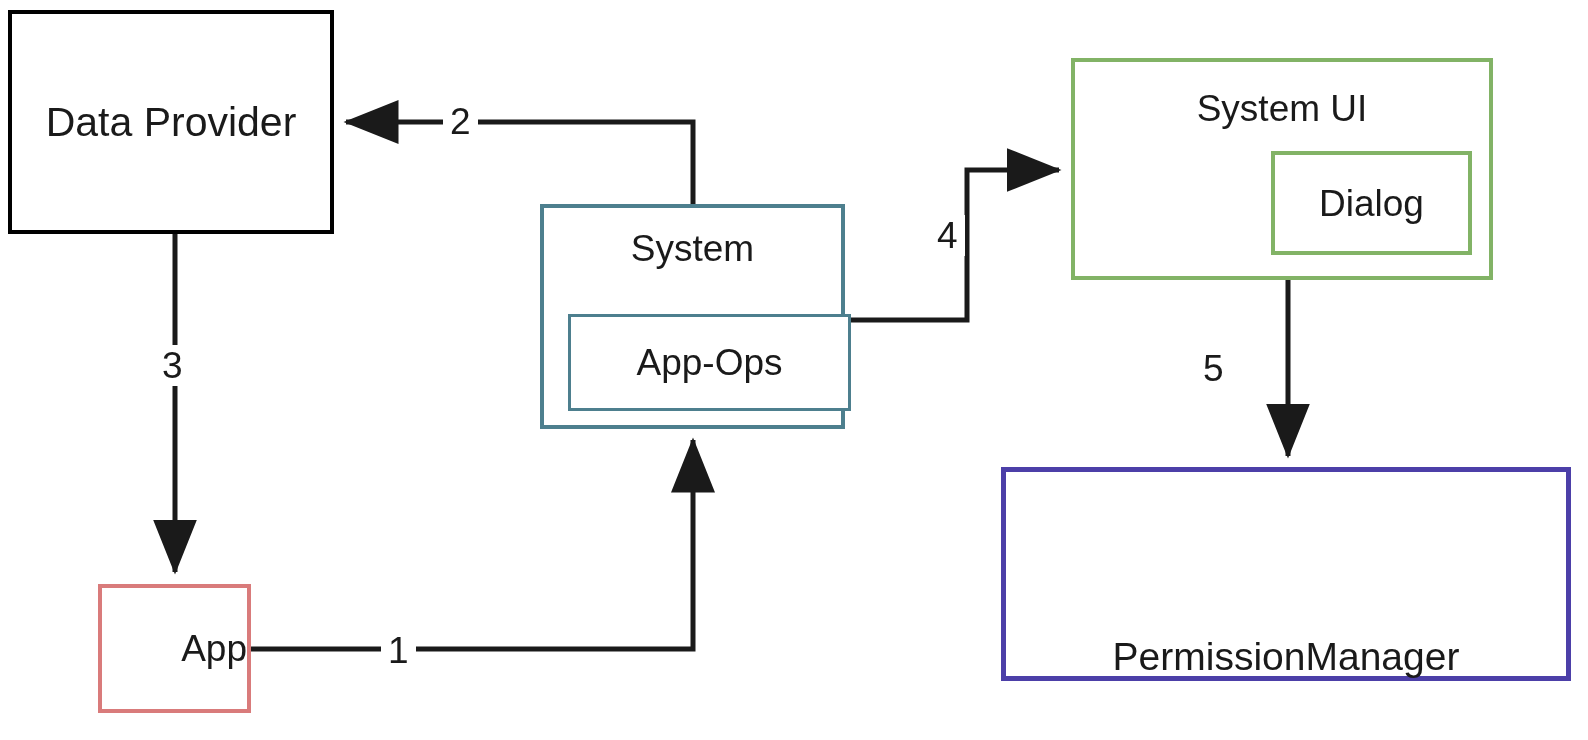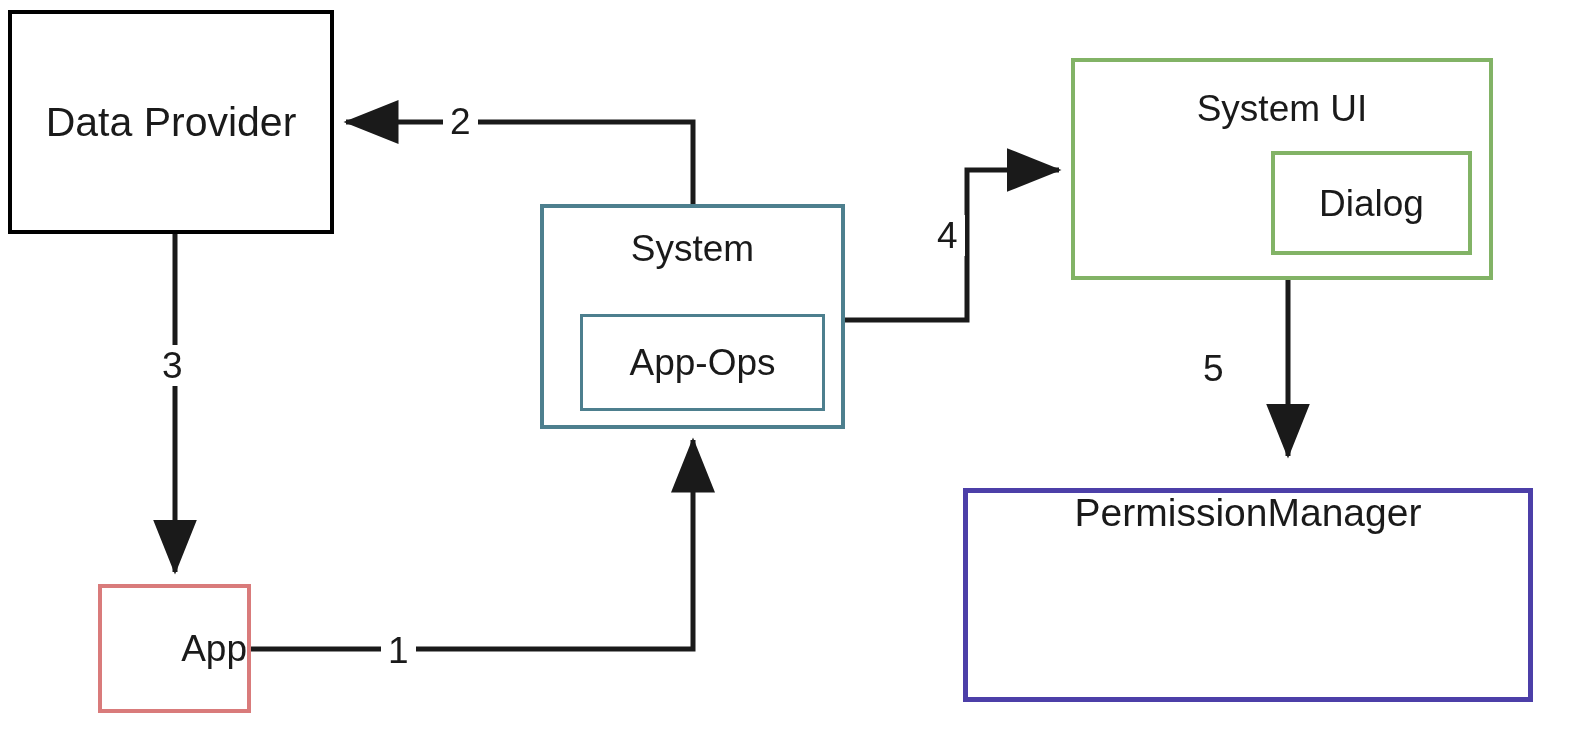--- a/index.html
+++ b/index.html
@@ -63,25 +63,24 @@
     border: 4px solid #4d7f8e;
     align-items: flex-start;
     padding-top: 22px;
   }
   #node-system > .node-label { font-size: 37px; }
 
   
   #node-app-ops {
     left: 568px;
     top: 314px;
-    width: 245px;
+    width: 283px;
     height: 97px;
     border: 3px solid #4d7f8e;
     align-items: center;
-    margin-left: 12px;
   }
   #node-app-ops .node-label { font-size: 37px; }
 
   
   #node-system-ui {
     left: 1071px;
     top: 58px;
     width: 422px;
     height: 222px;
     border: 4px solid #82b366;
@@ -97,27 +96,26 @@
     width: 201px;
     height: 104px;
     border: 4px solid #82b366;
     align-items: center;
     text-align: center;
   }
   #node-dialog .node-label { font-size: 37px; }
 
   
   #node-permission-manager {
-    left: 963px;
+    left: 1001px;
     top: 467px;
     width: 570px;
     height: 214px;
     border: 5px solid #4c3fa8;
-    align-items: flex-start;
-    margin-top: 21px;
+    align-items: flex-end;
   }
   #node-permission-manager .node-label { font-size: 39px; }
 
   
   #edge-layer {
     position: absolute;
     left: 0;
     top: 0;
     width: 1588px;
     height: 740px;

